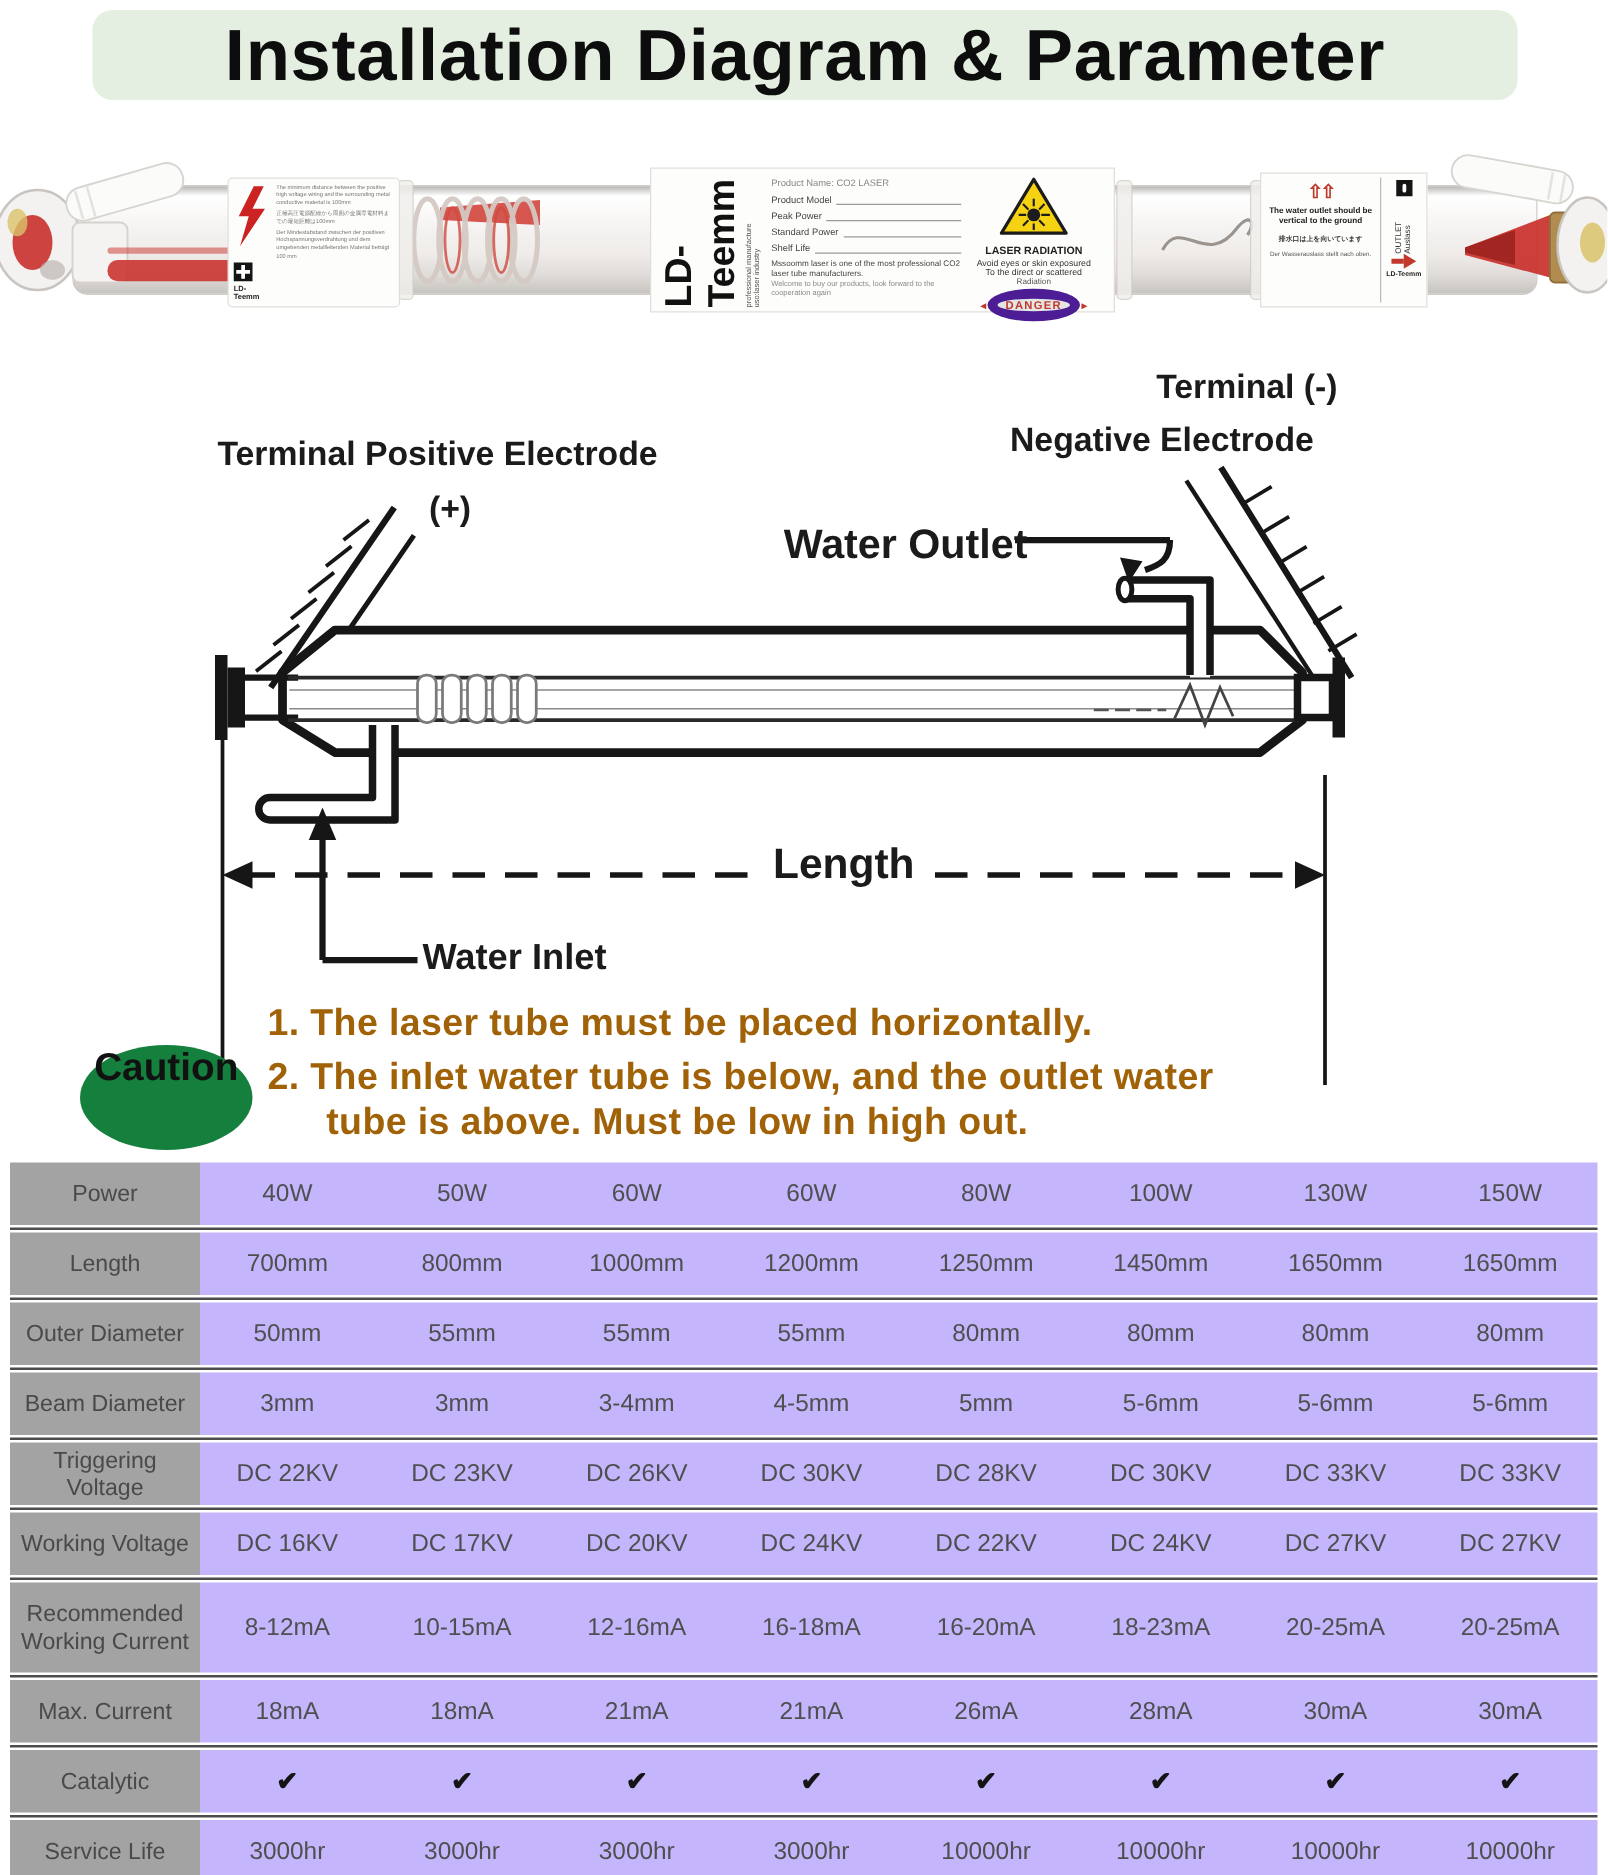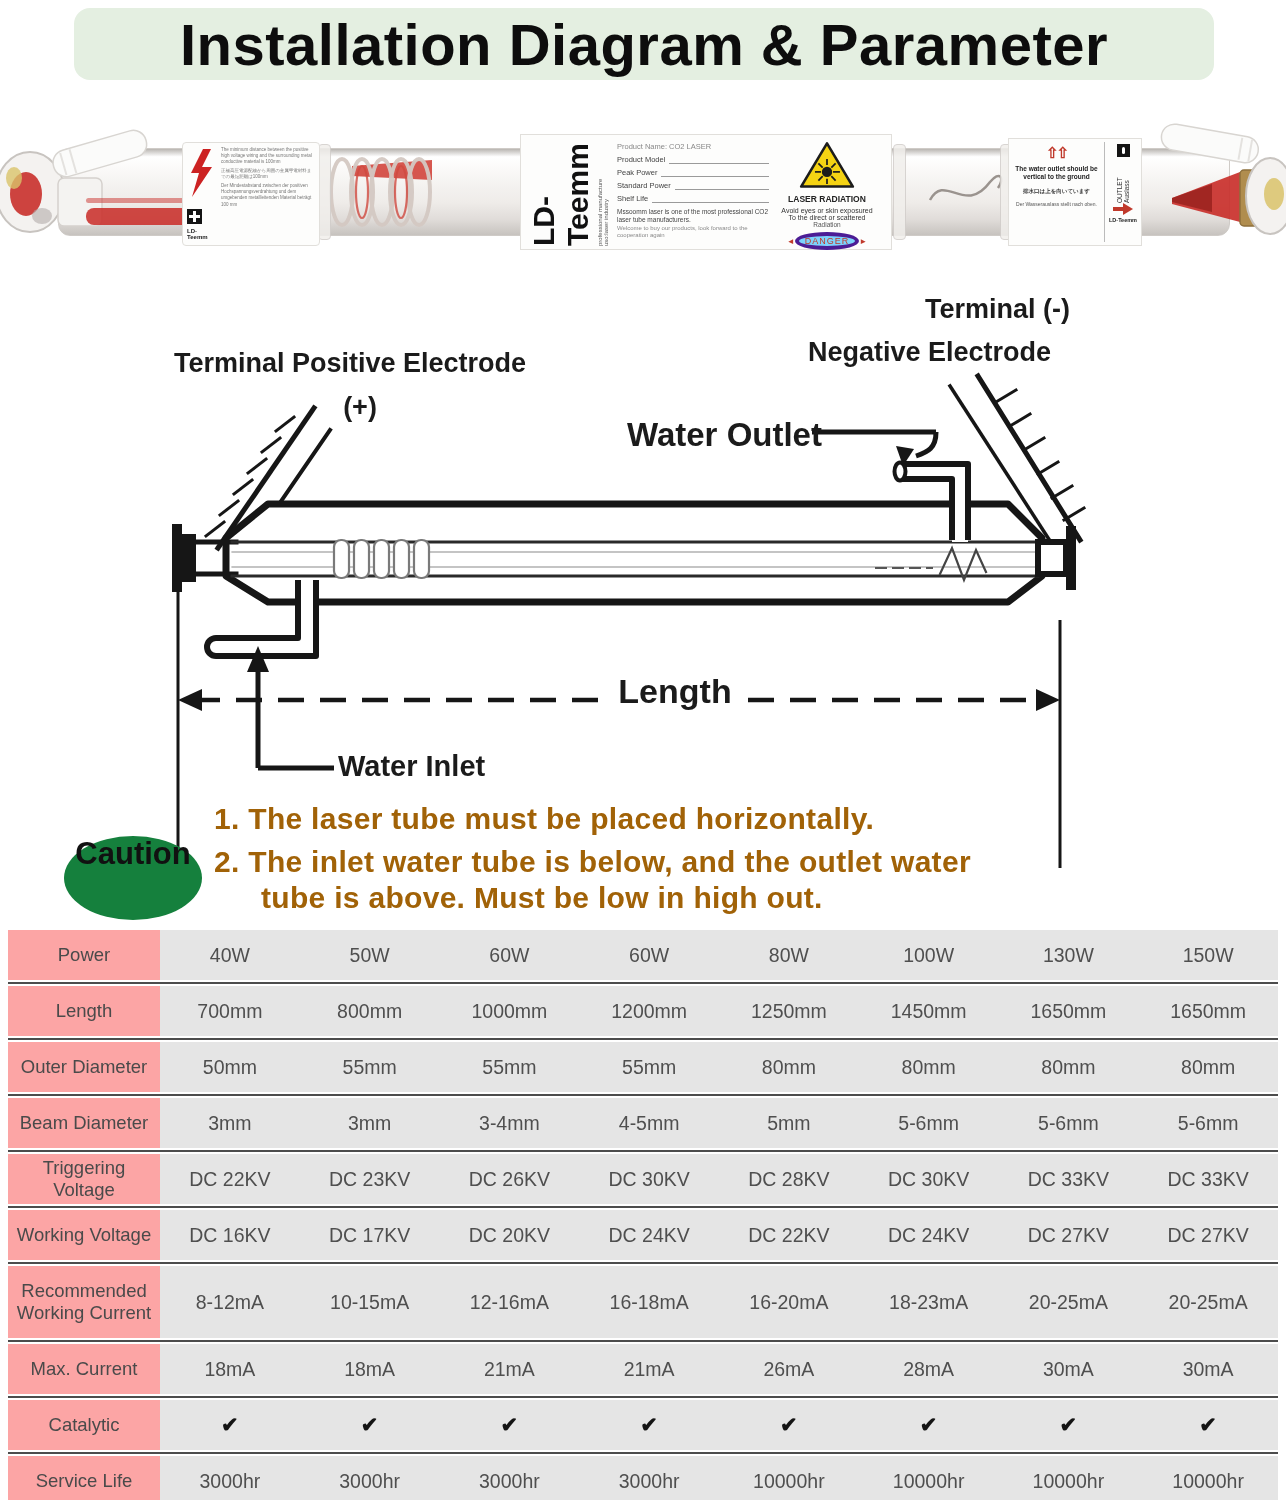--- a/index.html
+++ b/index.html
@@ -16,42 +16,42 @@
   .tube-photo{position:absolute;left:0;top:120px;width:1286px;height:148px;}
   .tube-body{position:absolute;left:58px;top:28px;width:1170px;height:86px;border-radius:12px;
              background:linear-gradient(180deg,#b9b5b1 0%,#ffffff 9%,#fbfaf9 22%,#f3f1ef 45%,#efece9 62%,#e0dcd9 82%,#c7c3bf 100%);
              border:1px solid #cfcbc7;}
   .glass-ring{position:absolute;top:24px;width:11px;height:94px;background:#f1efec;border:1px solid #d2cecb;border-radius:4px;opacity:.85;}
   .photo-label{position:absolute;background:#fdfdfc;border:1px solid #e1dfdb;color:#555;}
   .tiny{font-size:4.5px;line-height:1.35;color:#777;}
   .vtext{writing-mode:vertical-rl;transform:rotate(180deg);}
   .fieldrow{display:flex;align-items:center;font-size:7.5px;color:#444;margin-top:4px;}
   .fieldrow .ul{flex:1;border-bottom:1px solid #9a9a9a;margin-left:4px;height:7px;}
-  .danger-badge{display:inline-block;border:4px solid #4c1d95;border-radius:50%;color:#c0392b;
-                font-weight:normal;font-size:9px;padding:0 6px;letter-spacing:1px;background:#7dd3fc;}
+  .danger-badge{display:inline-block;border:8px solid #4c1d95;border-radius:50%;color:#c0392b;
+                font-weight:bold;font-size:9px;padding:0 6px;letter-spacing:1px;background:#e5e5e5;}
 
   
   .diagram{position:absolute;left:0;top:290px;width:1286px;height:590px;}
   .dlabel{position:absolute;color:#1b1b1b;font-weight:bold;white-space:nowrap;}
 
   
   .caution-circle{position:absolute;left:64px;top:836px;width:138px;height:84px;background:#15803d;
                   border-radius:50%;display:flex;align-items:flex-start;justify-content:center;}
   .caution-circle span{font-size:31px;font-weight:bold;color:#111;}
   .notes{position:absolute;left:214px;top:802px;width:1050px;color:#a16207;font-weight:bold;font-size:30px;letter-spacing:0.3px;}
   .notes .n{margin-bottom:9px;line-height:1.13;}
   .notes .indent{margin-left:47px;margin-top:-7px;}
 
   
   .ptable{position:absolute;left:8px;top:930px;width:1270px;}
   .trow{display:flex;height:50px;}
   .trow.tall{height:72px;}
-  .tlabel{width:152px;background:#fca5a5;color:#4a4a4a;display:flex;align-items:center;justify-content:center;
+  .tlabel{width:152px;background:#a3a3a3;color:#4a4a4a;display:flex;align-items:center;justify-content:center;
           text-align:center;font-size:18.5px;line-height:1.2;padding:0 4px;box-sizing:border-box;}
-  .tvals{flex:1;background:#e5e5e5;display:flex;}
+  .tvals{flex:1;background:#c4b5fd;display:flex;}
   .tcell{flex:1;display:flex;align-items:center;justify-content:center;color:#4f4f4f;font-size:19.5px;}
   .tcell.check{font-size:21px;color:#141414;font-weight:bold;}
   .sep{height:2px;background:#4c4c4c;margin:2px 0;}
 </style>
 </head>
 <body>
 
 <div class="title-band">
   <h1>Installation Diagram &amp; Parameter</h1>
 </div>

